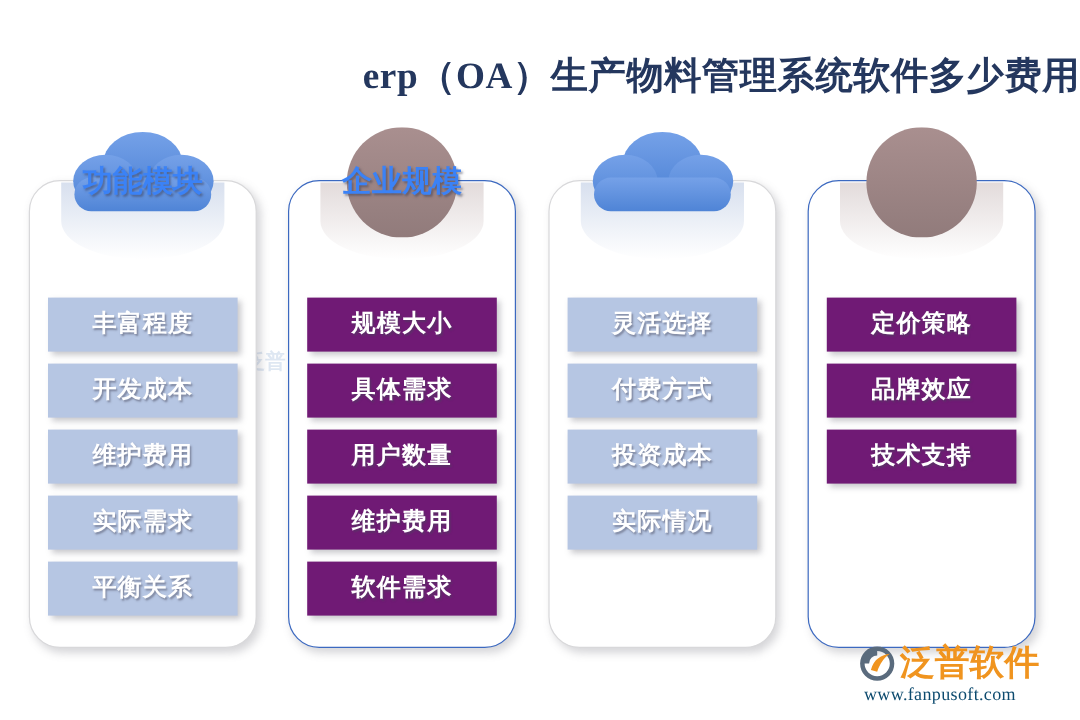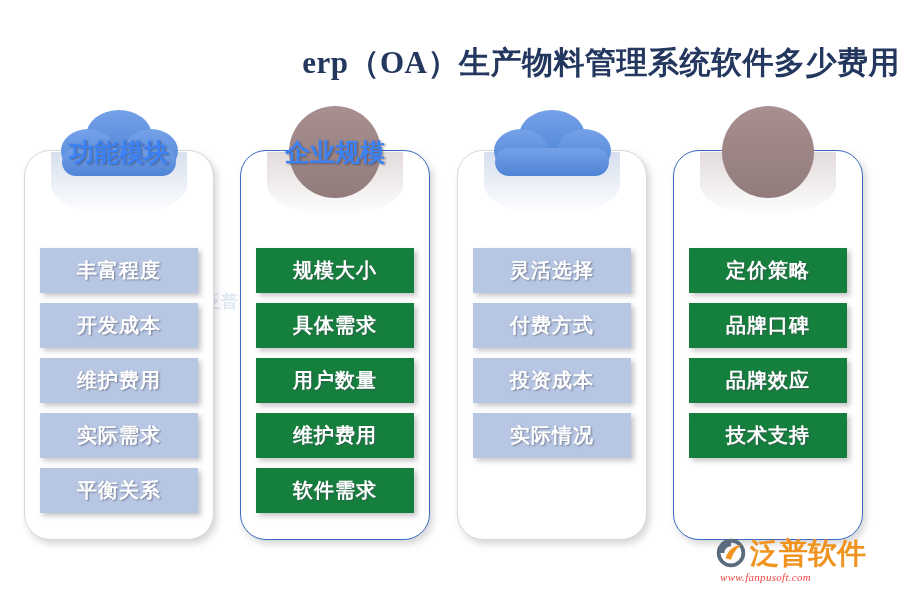--- a/index.html
+++ b/index.html
@@ -149,21 +149,21 @@
     font-size: 20px;
     font-weight: 700;
     color: #ffffff;
     text-shadow: 1.2px 1.2px 1.6px rgba(70,70,90,0.5);
     box-shadow: 3px 3px 5px rgba(130,130,140,0.45);
     font-family: "Liberation Serif", "DejaVu Serif", serif;
     letter-spacing: 1px;
     white-space: nowrap;
   }
   .item.blue  { background: #b6c6e3; }
-  .item.mauve { background: #15803d; }
+  .item.mauve { background: #701a75; }
 
   
   #brand-logo {
     position: absolute;
     right: 16px;
     bottom: 10px;
     width: 168px;
     height: 52px;
     z-index: 5;
   }
@@ -184,25 +184,24 @@
     font-weight: 700;
     color: #f0941f;
     font-family: "Liberation Serif", "DejaVu Serif", serif;
     letter-spacing: 0px;
     line-height: 1;
   }
   #brand-logo .logo-url {
     position: absolute;
     left: 4px;
     top: 33px;
-    font-size: 11px;
-    color: #ef4444;
+    font-size: 15px;
+    color: #0c4a6e;
     font-family: "Liberation Serif", "DejaVu Serif", serif;
     letter-spacing: 0.3px;
-    font-style: italic;
   }
 </style>
 </head>
 <body>
 
 <div id="page-title">erp（OA）生产物料管理系统软件多少费用</div>
 
 <div id="watermark">
   <div class="wm-mark"></div>
   <div class="wm-text">泛普</div>
@@ -297,21 +296,20 @@
         <linearGradient id="cg3" x1="0" y1="0" x2="0" y2="1">
           <stop offset="0%" stop-color="#a98f8f"></stop>
           <stop offset="100%" stop-color="#917b7b"></stop>
         </linearGradient>
       </defs>
       <ellipse cx="69" cy="46" rx="46" ry="46" fill="url(#cg3)"></ellipse>
     </svg>
   </div>
   <div class="items">
     <div class="item mauve">定价策略</div>
-    <div class="item mauve">品牌口碑</div>
     <div class="item mauve">品牌效应</div>
     <div class="item mauve">技术支持</div>
   </div>
 </div>
 
 <div id="brand-logo">
   <div class="logo-row">
     <svg class="logo-mark" viewBox="0 0 40 40" xmlns="http://www.w3.org/2000/svg">
       <path d="M20 1 A19 19 0 1 0 20 39 A19 19 0 1 0 20 1 Z M20 6 A14 14 0 1 1 20 34 A14 14 0 1 1 20 6 Z" fill="#5a6b7d"></path>
       <path d="M4 20 A16 16 0 0 1 20 4 L20 11 A9 9 0 0 0 11 20 Z" fill="#5a6b7d"></path>

